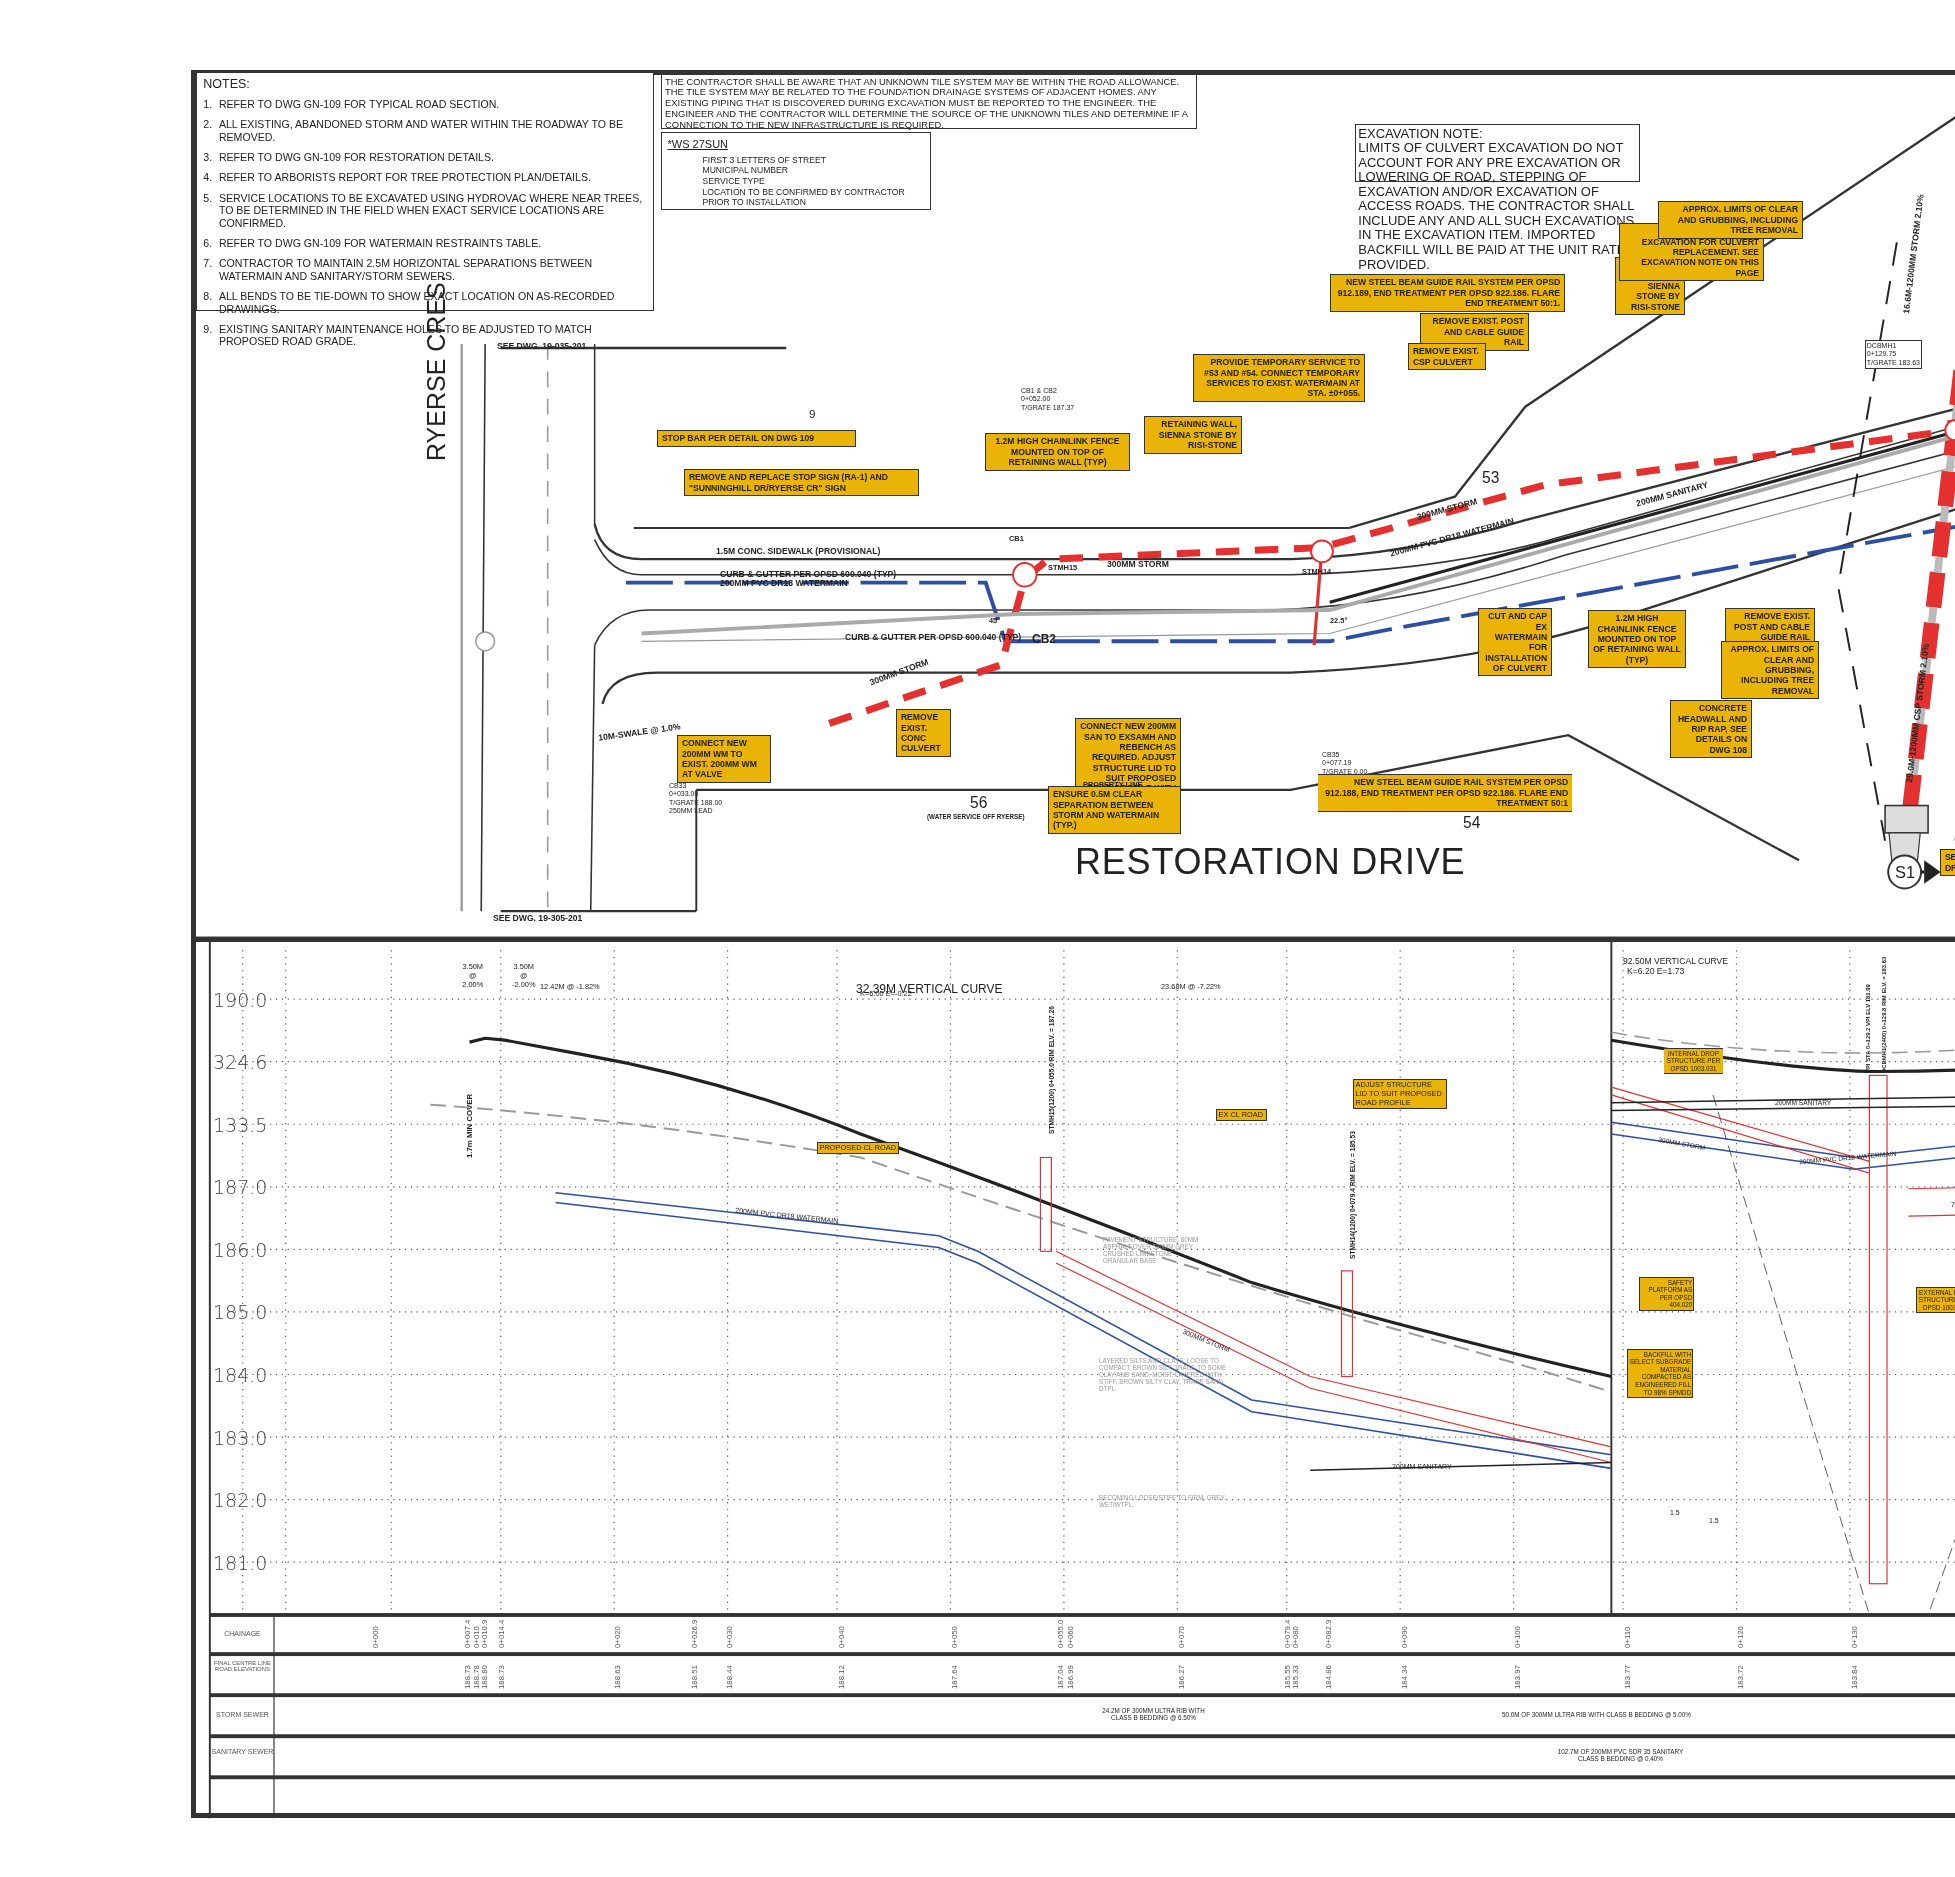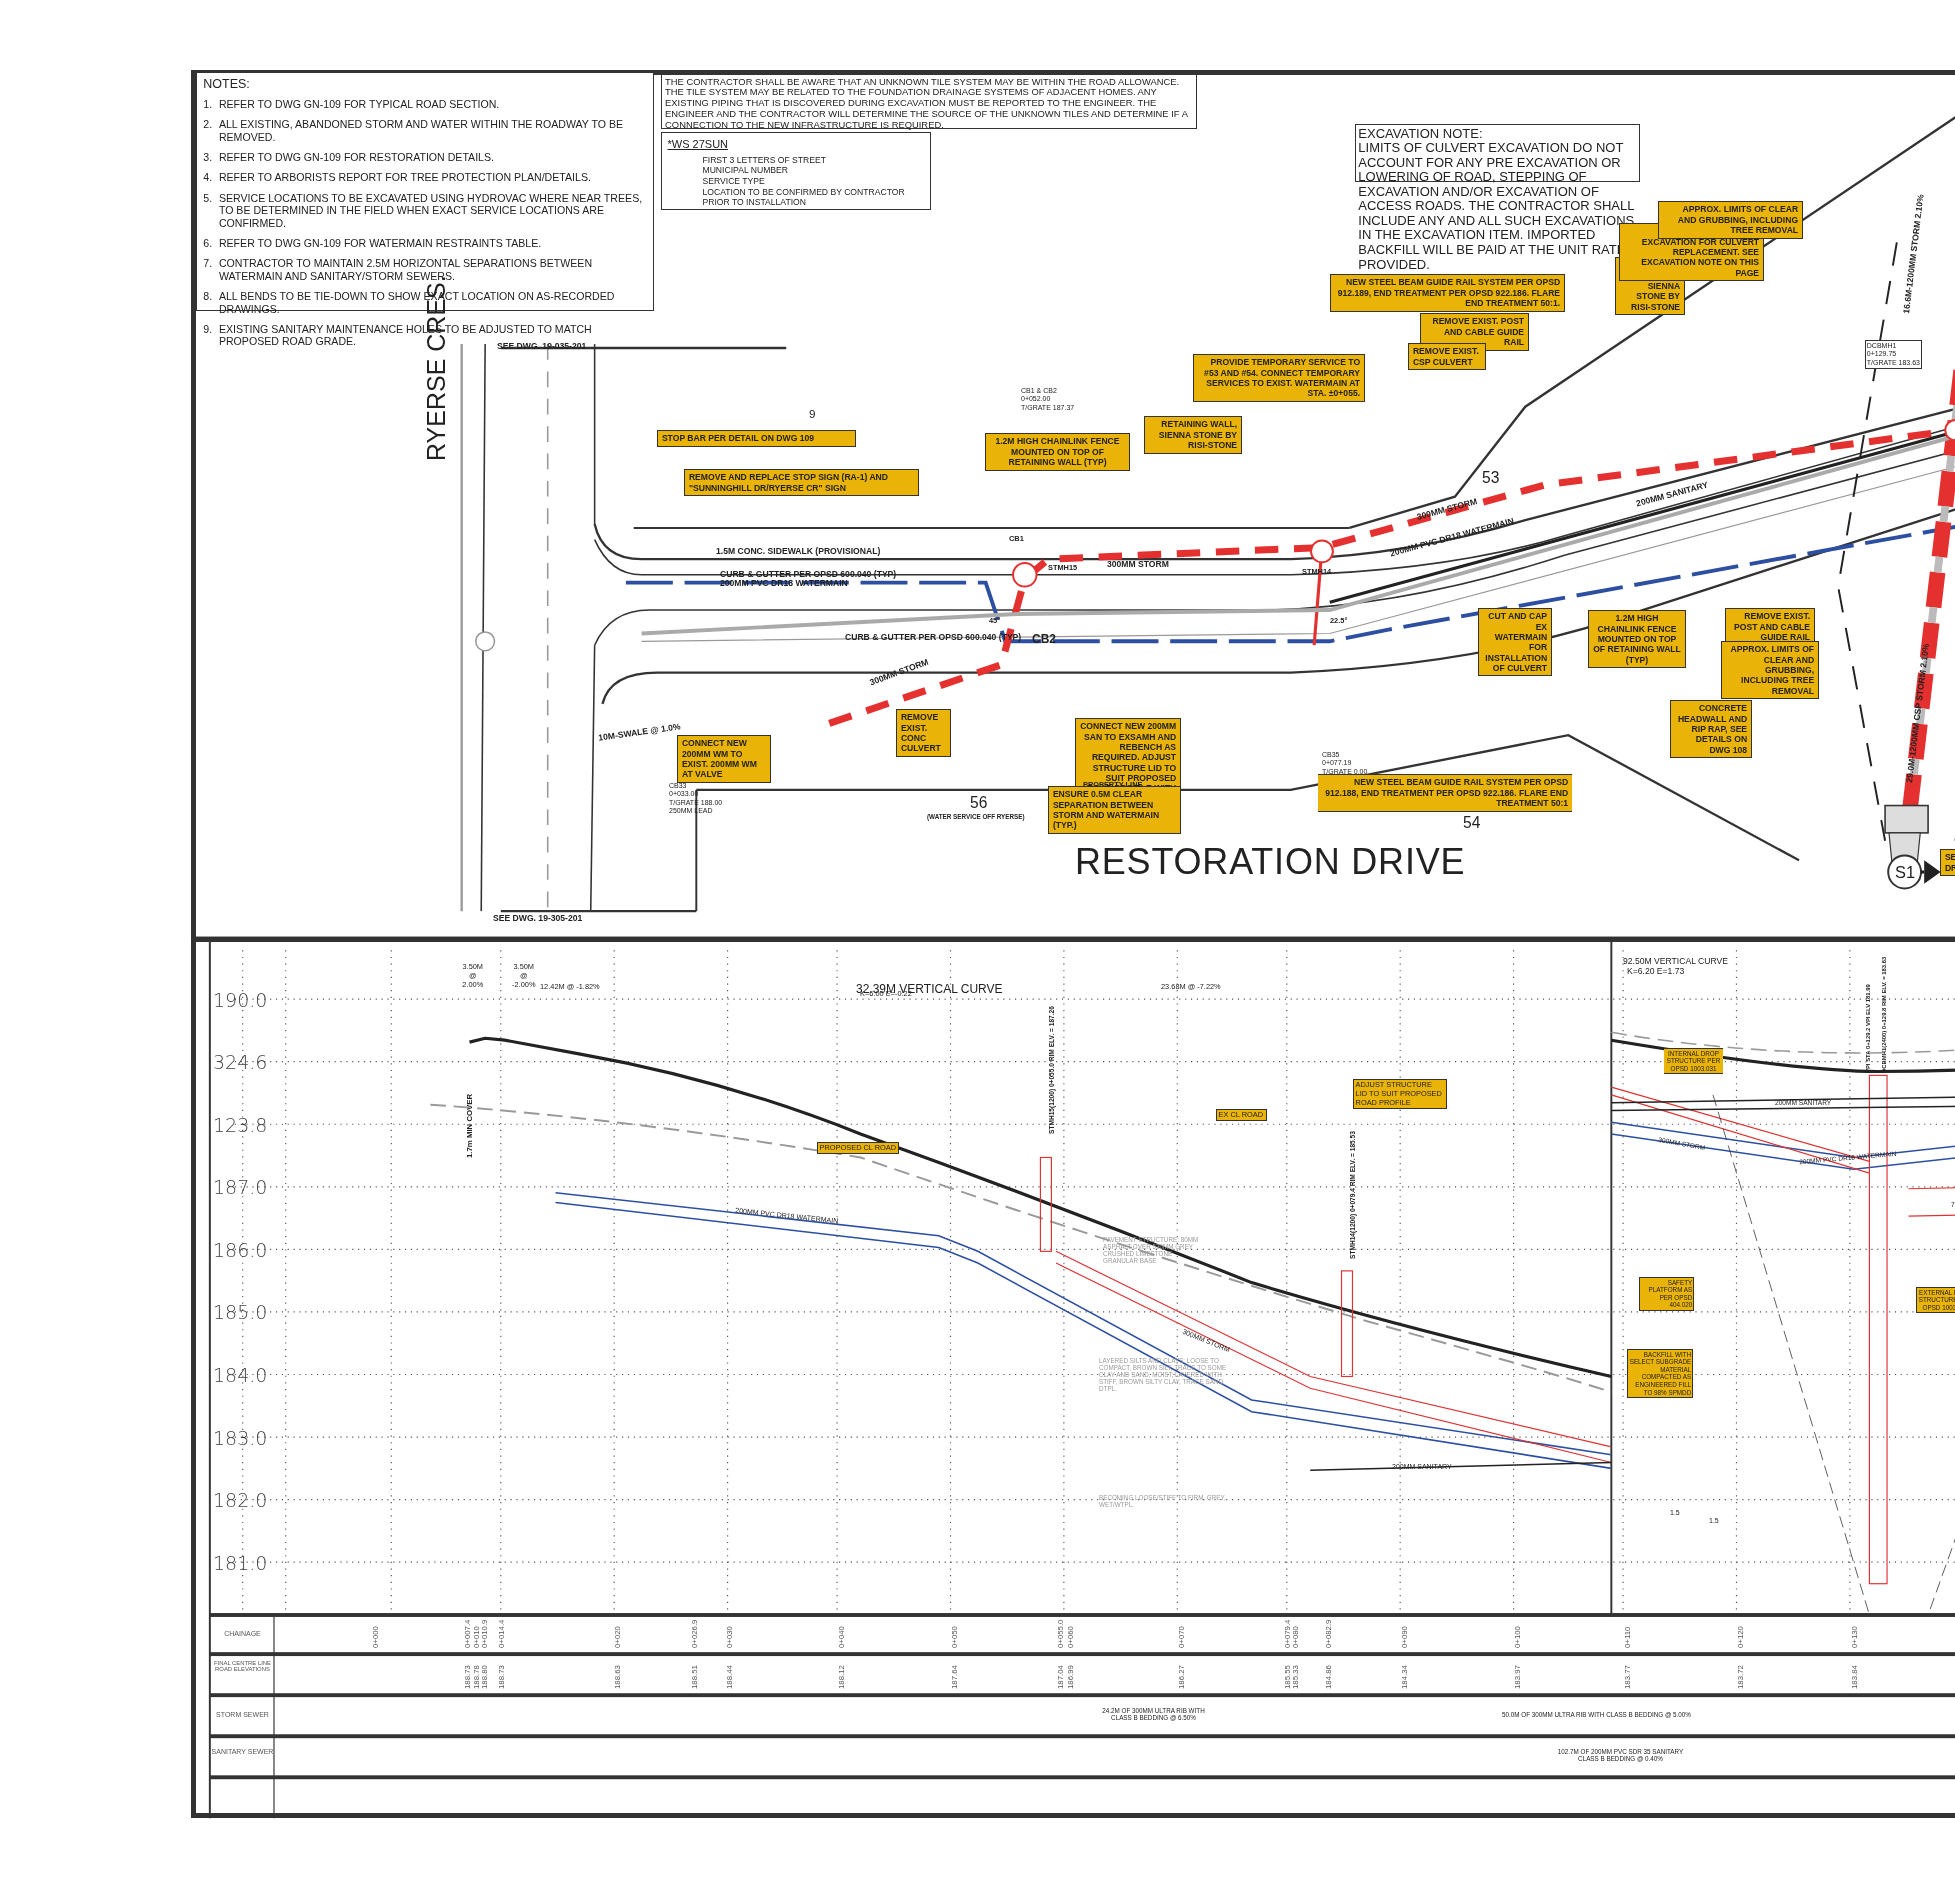--- a/index.html
+++ b/index.html
@@ -307,21 +307,21 @@
   <rect x="536" y="4330" width="5580" height="10" fill="#333"></rect>
   <rect x="536" y="4435" width="5580" height="10" fill="#333"></rect>
   <rect x="536" y="4540" width="5580" height="10" fill="#333"></rect>
   <line x1="700" y1="4135" x2="700" y2="4650" stroke="#333" stroke-width="3"></line>
   <line x1="5900" y1="4135" x2="5900" y2="4650" stroke="#333" stroke-width="3"></line>
 </svg>
 
 <div>
   <div class="ylabel" style="left:213px;top:989px;">190.0</div>
   <div class="ylabel" style="left:213px;top:1051px;">324.6</div>
-  <div class="ylabel" style="left:213px;top:1114px;">123.8</div>
+  <div class="ylabel" style="left:213px;top:1114px;">133.5</div>
   <div class="ylabel" style="left:213px;top:1176px;">187.0</div>
   <div class="ylabel" style="left:213px;top:1239px;">186.0</div>
   <div class="ylabel" style="left:213px;top:1301px;">185.0</div>
   <div class="ylabel" style="left:213px;top:1364px;">184.0</div>
   <div class="ylabel" style="left:213px;top:1427px;">183.0</div>
   <div class="ylabel" style="left:213px;top:1489px;">182.0</div>
   <div class="ylabel" style="left:213px;top:1552px;">181.0</div>
 </div>
 <div>
   

